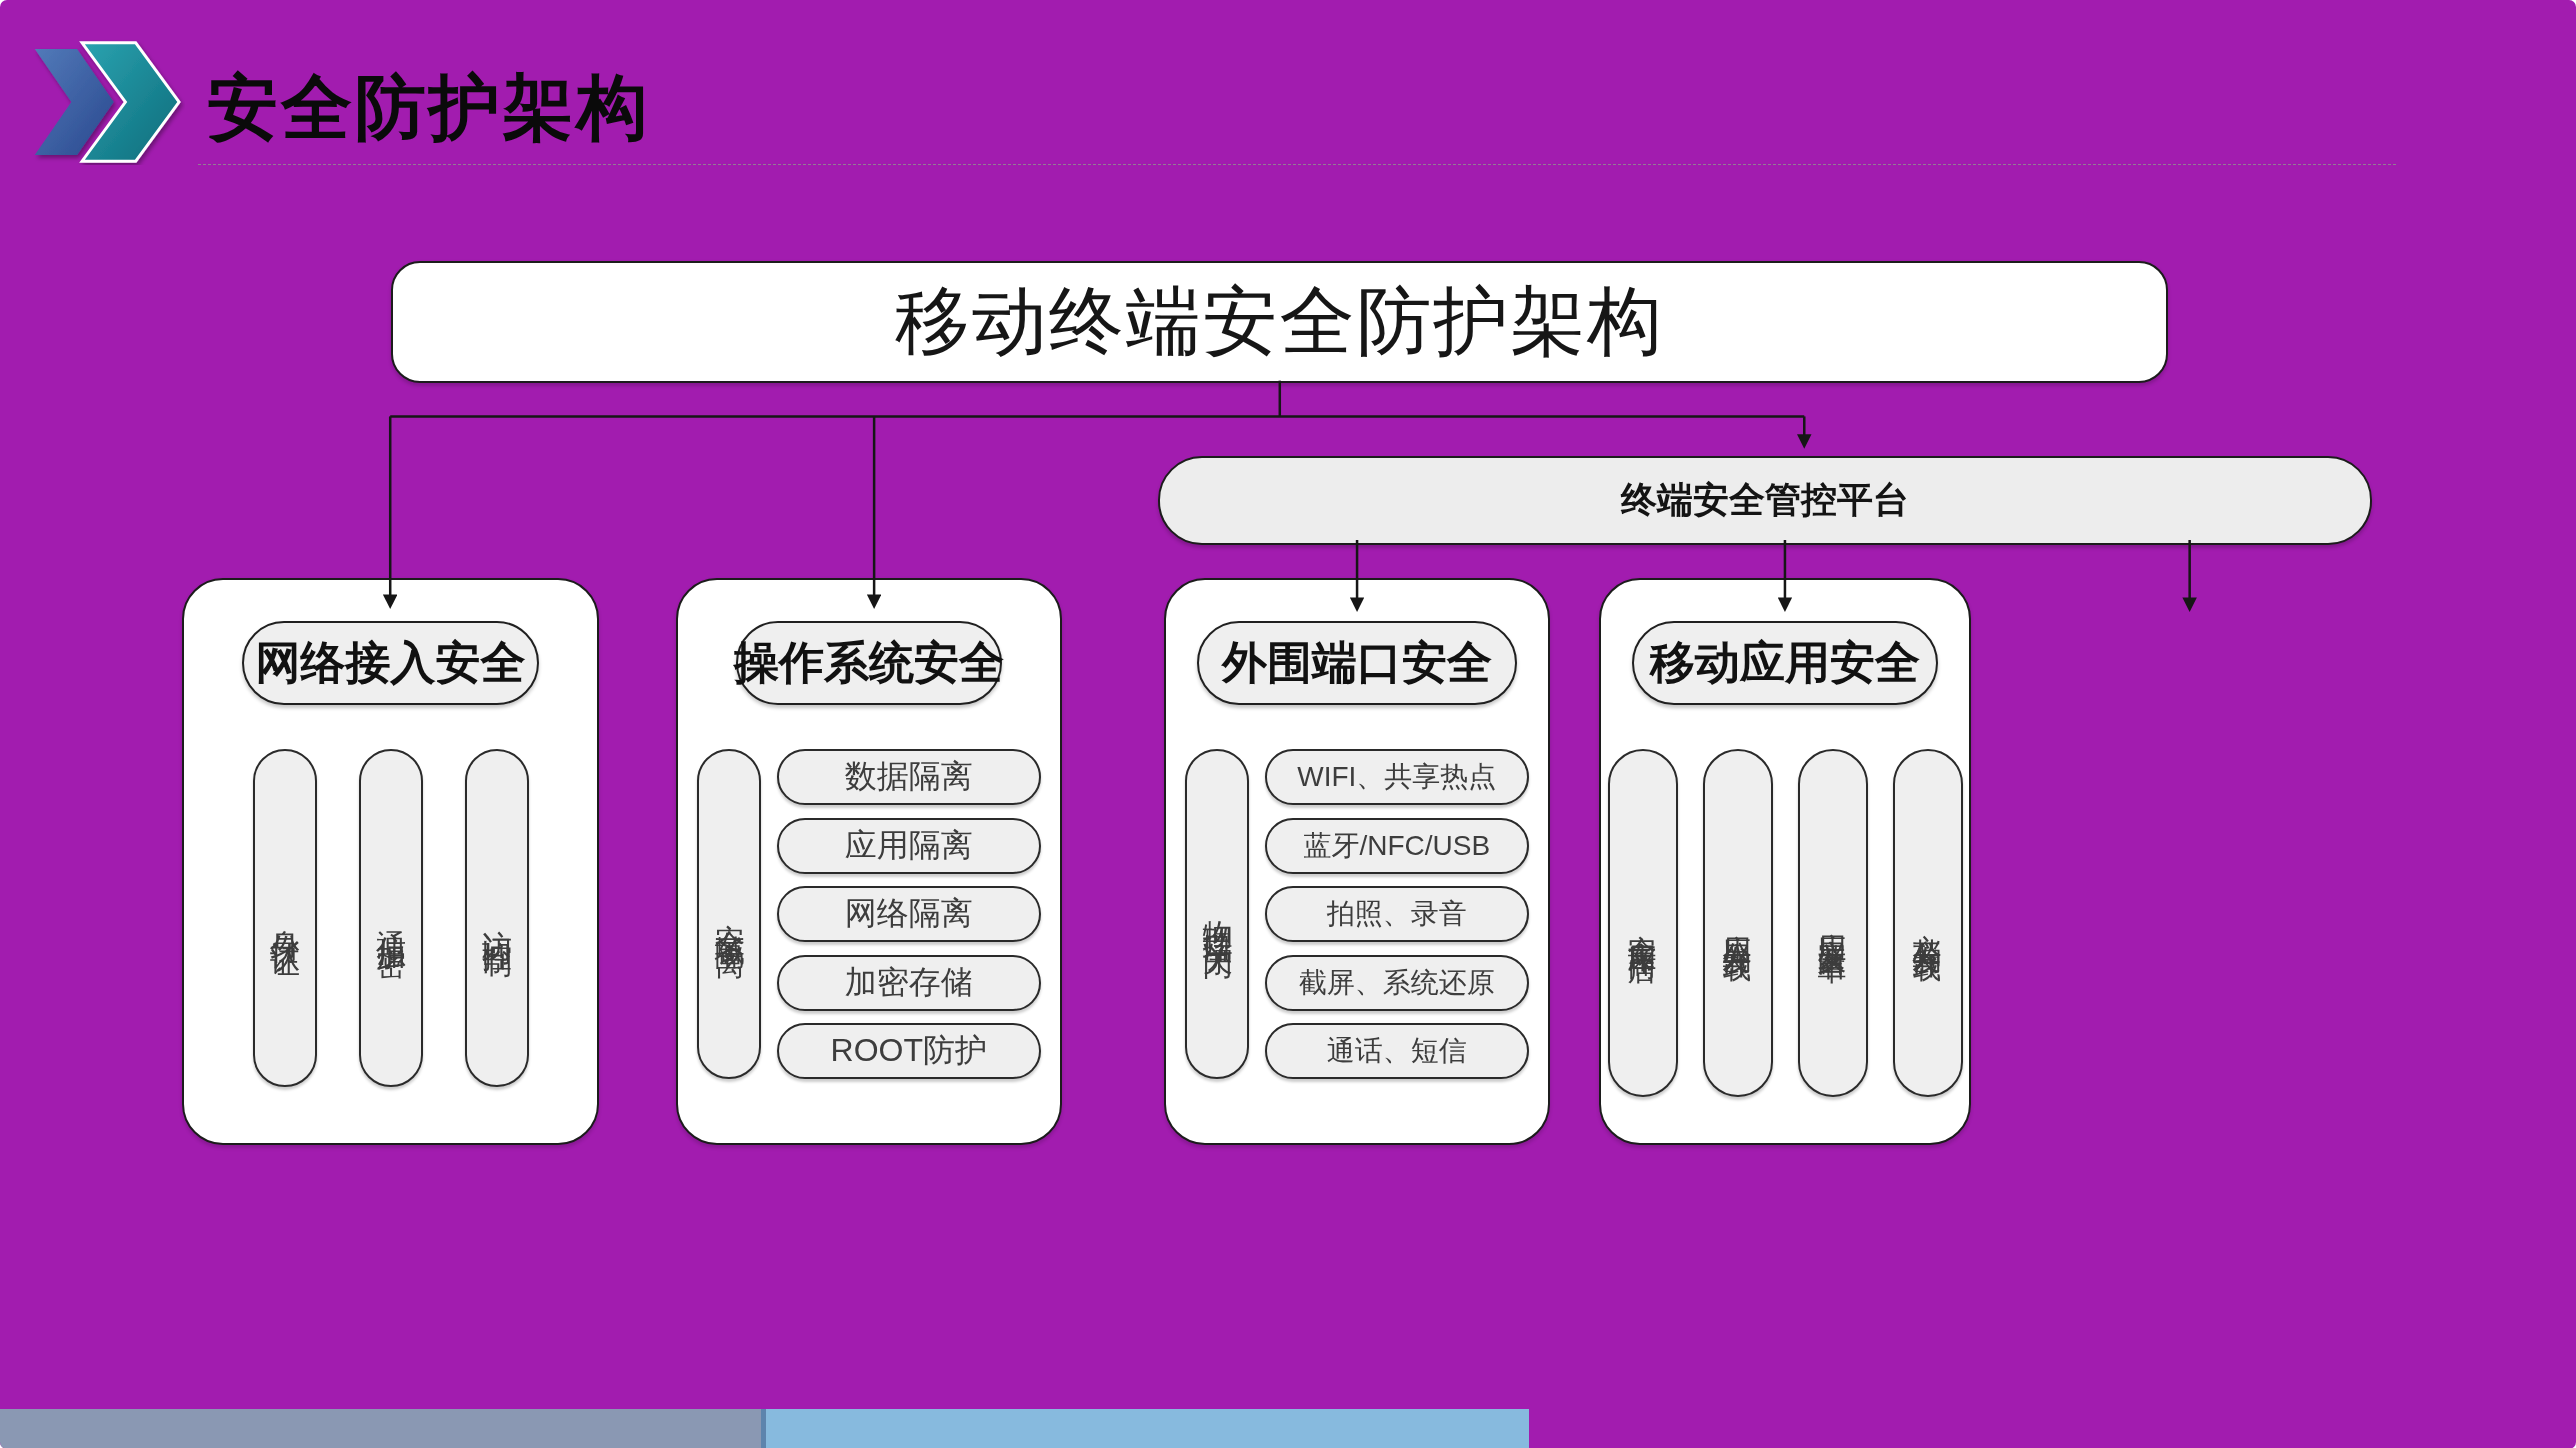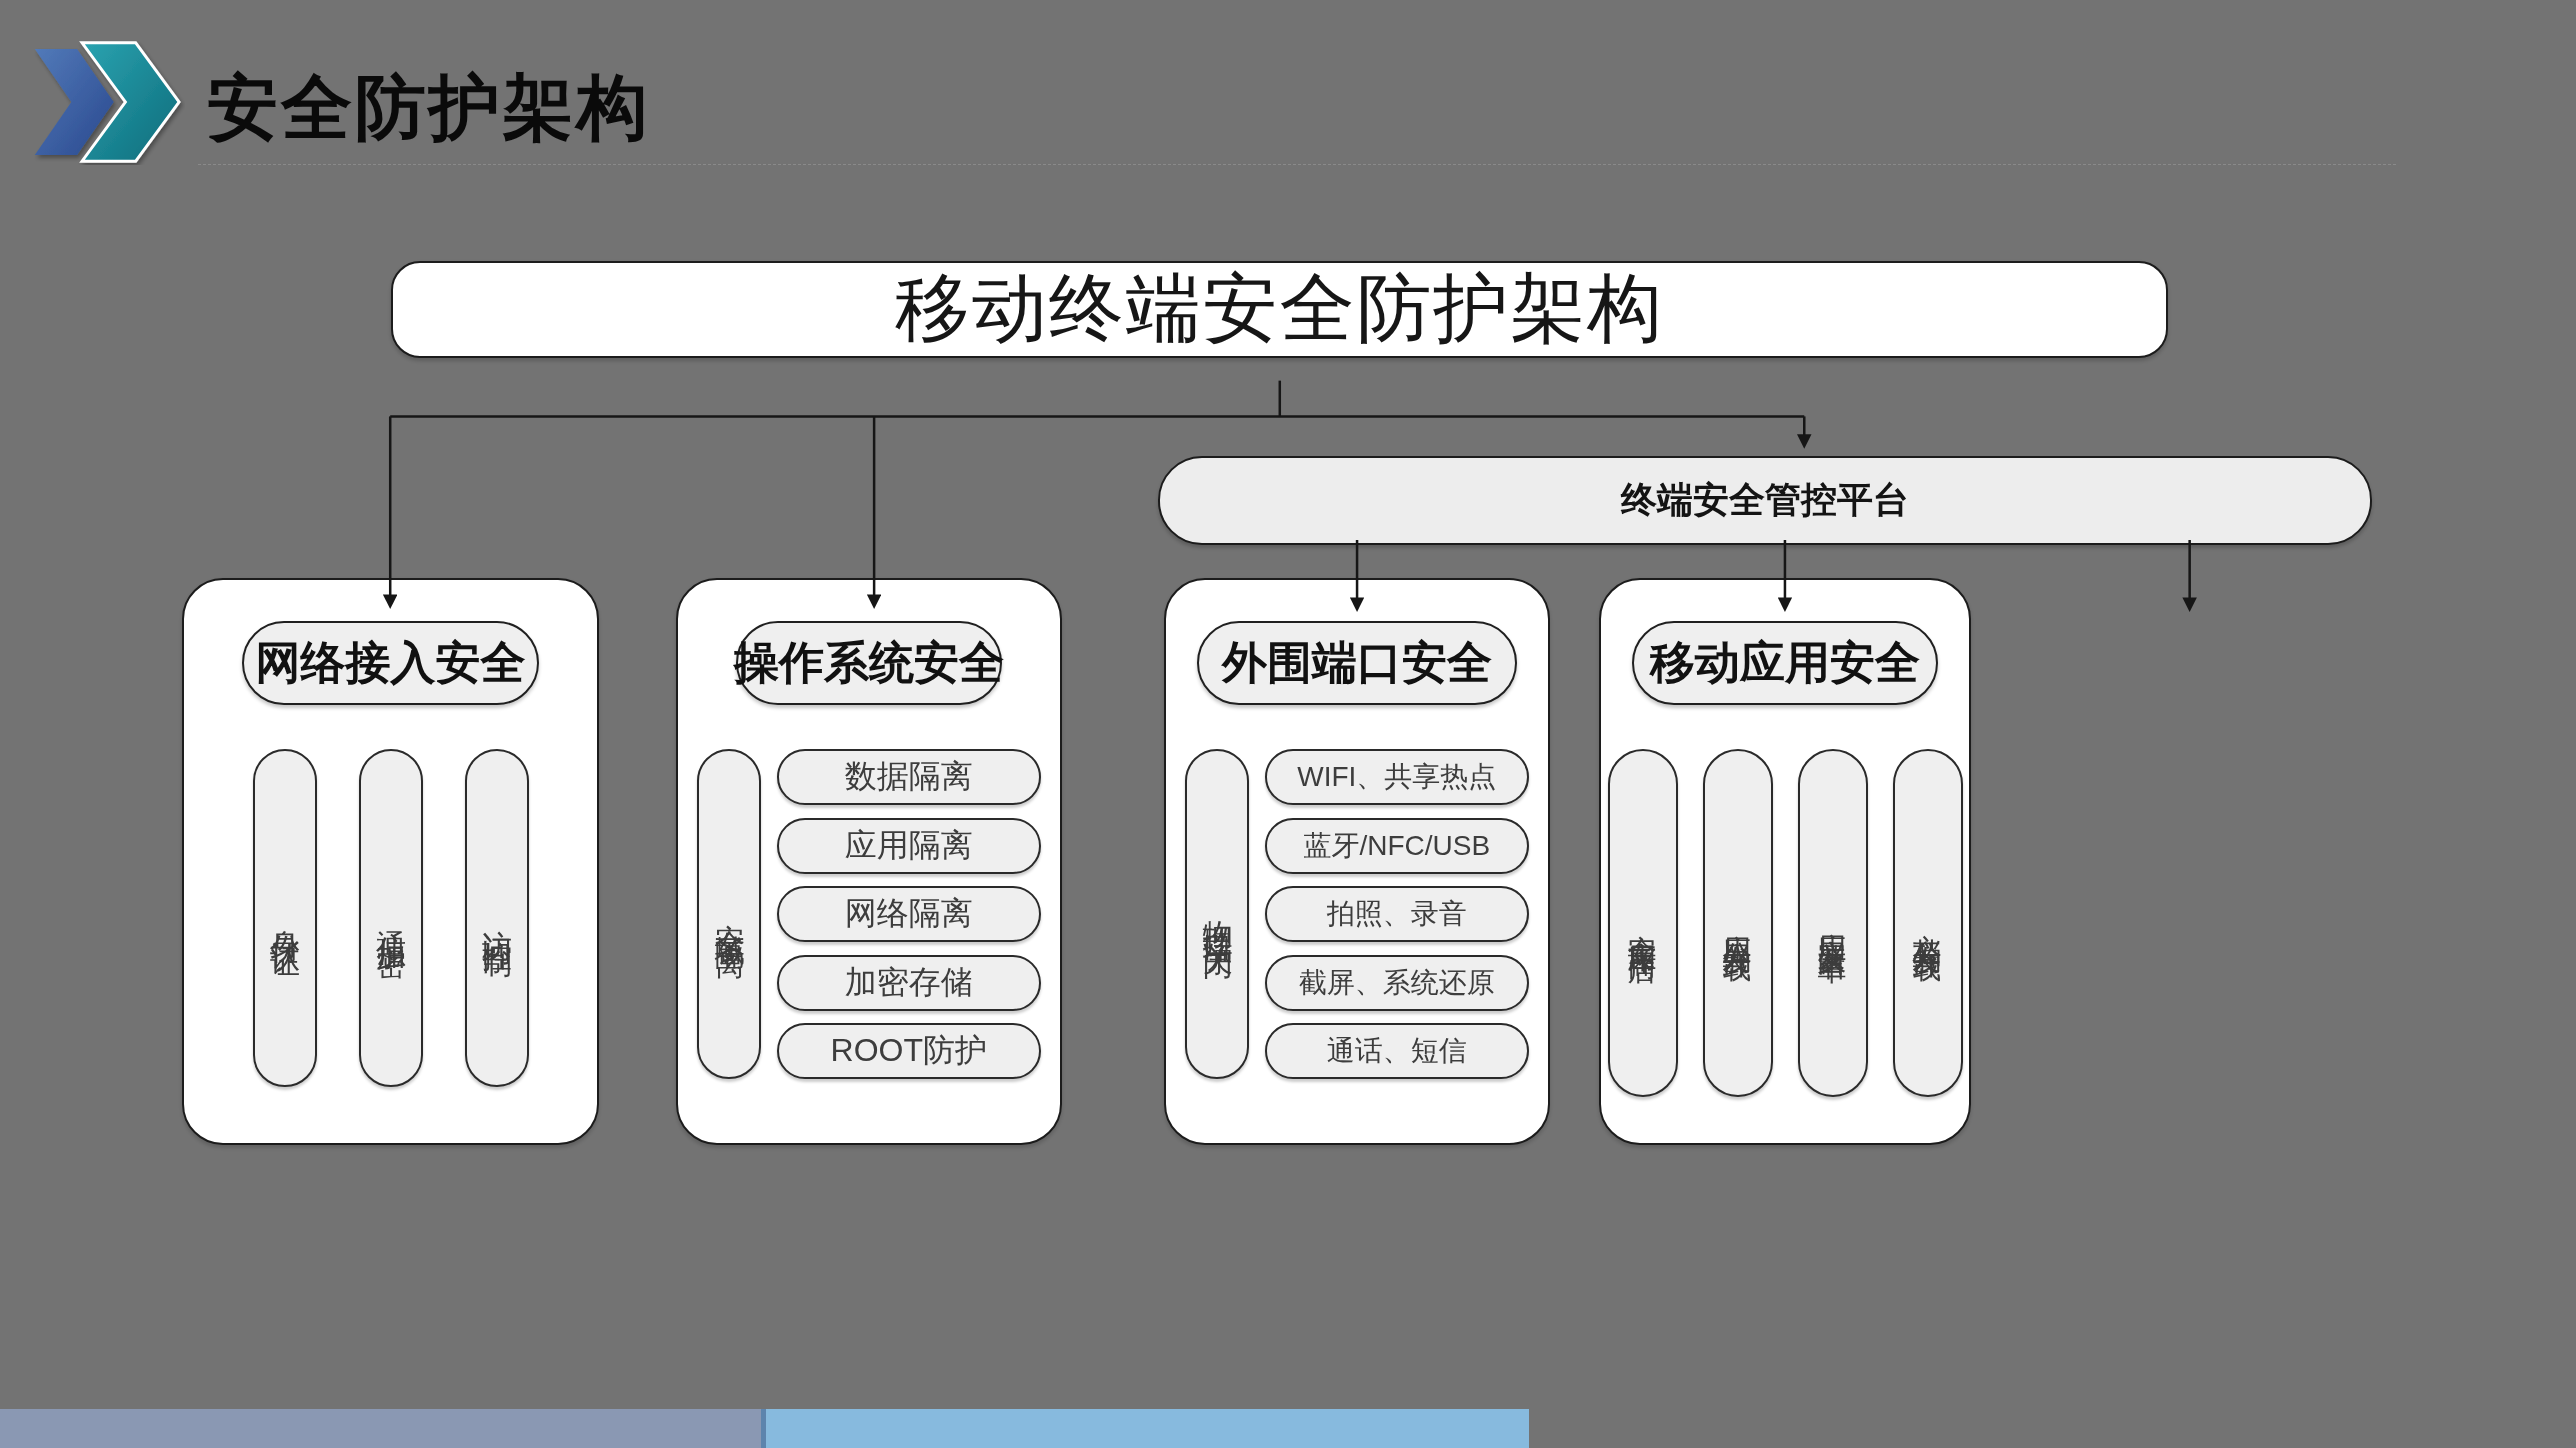--- a/index.html
+++ b/index.html
@@ -1,28 +1,28 @@
 <!DOCTYPE html>
 <html><head>
 <meta charset="utf-8">
 <style>
   html,body{margin:0;padding:0;background:#ffffff;}
   body{width:2576px;height:1449px;font-family:"Liberation Sans","DejaVu Sans",sans-serif;}
-  .slide{position:relative;width:2576px;height:1449px;background:#737373;overflow:hidden;}
+  .slide{position:relative;width:2576px;height:1449px;background:#a21caf;overflow:hidden;border-radius:7px;}
 
   
   .hdr-logo{position:absolute;left:29px;top:39px;width:156px;height:126px;}
   .page-title{position:absolute;left:207px;top:60px;height:97px;display:flex;align-items:center;
     font-size:71px;font-weight:bold;color:#0a0a0a;letter-spacing:2.9px;white-space:nowrap;}
   .hdr-rule{position:absolute;left:198px;top:164px;width:2198px;height:0;
     border-top:1.9px dashed #8f8f8f;opacity:.85;}
 
   
   .node{position:absolute;box-sizing:border-box;background:#ffffff;border:2.9px solid #1c1c1c;}
-  .root-box{left:391px;top:261px;width:1777px;height:97px;border-radius:29px;
+  .root-box{left:391px;top:261px;width:1777px;height:122px;border-radius:29px;
     display:flex;align-items:center;justify-content:center;font-size:75px;color:#161616;
     letter-spacing:1.9px;box-shadow:0 2.9px 3.9px rgba(0,0,0,.18);}
   .platform-bar{left:1158px;top:456px;width:1214px;height:89px;border-radius:44px;background:#ededed;
     display:flex;align-items:center;justify-content:center;font-size:36px;font-weight:bold;color:#141414;
     box-shadow:0 2.9px 3.9px rgba(0,0,0,.2);}
 
   .col{position:absolute;top:578px;height:567px;box-sizing:border-box;background:#fff;
     border:2.9px solid #1c1c1c;border-radius:41px;box-shadow:0 2.9px 3.9px rgba(0,0,0,.16);}
   .col-head{height:84px;margin-top:41px;margin-left:auto;margin-right:auto;box-sizing:border-box;
     background:#efefef;border:2.9px solid #202020;border-radius:46px;

